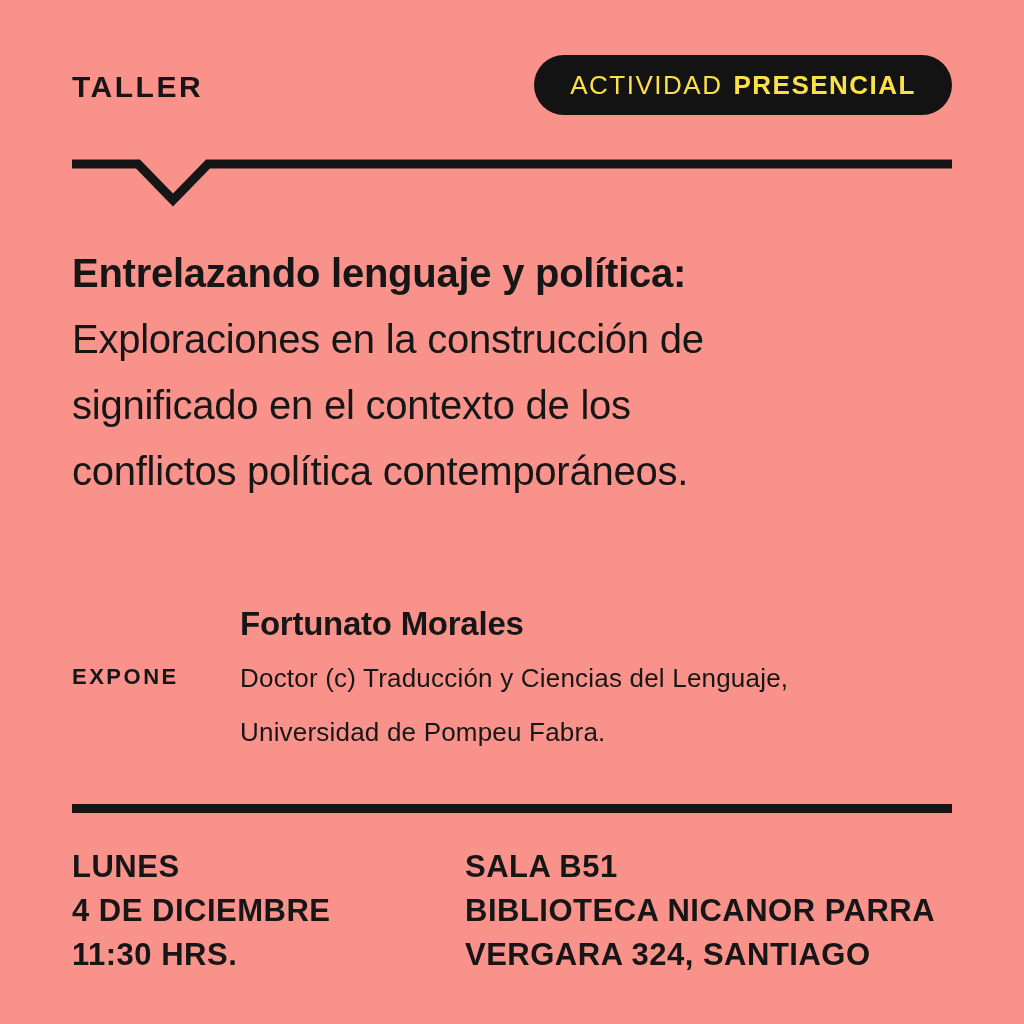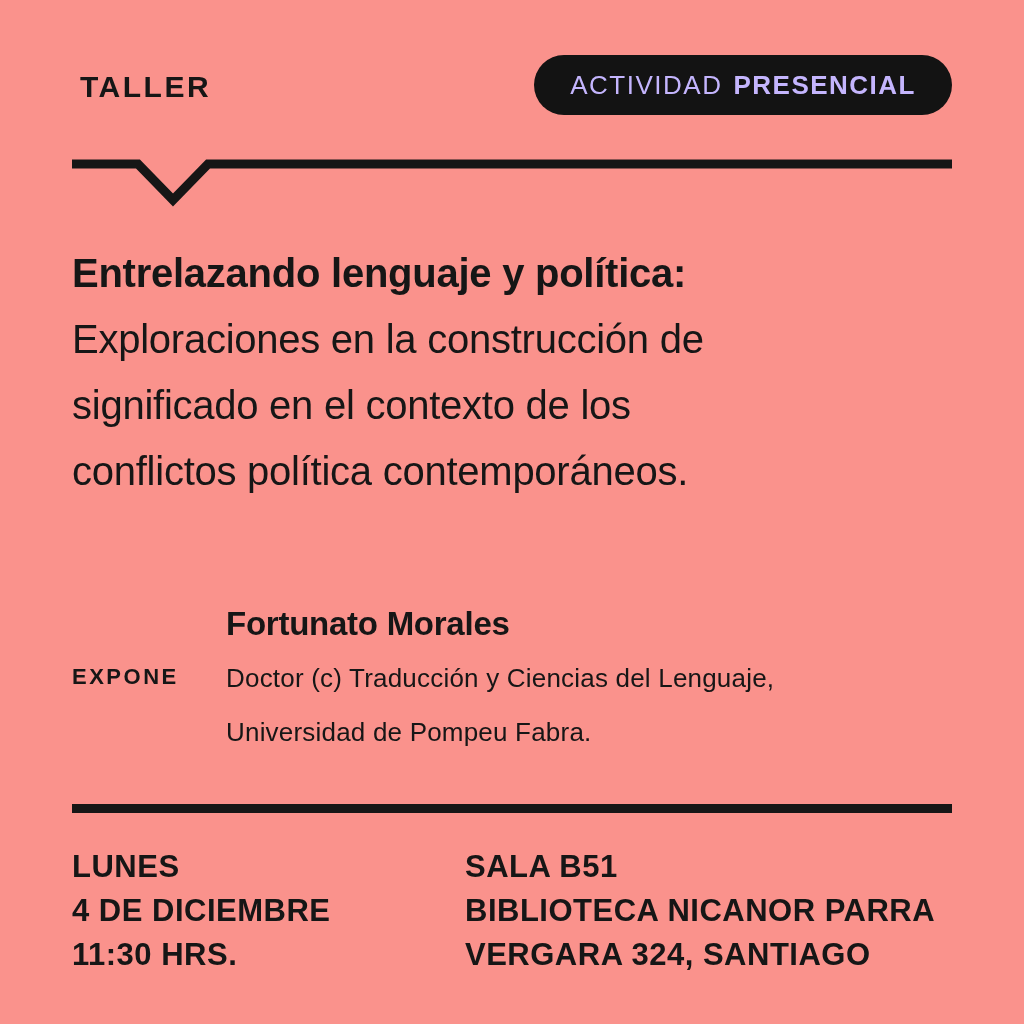--- a/index.html
+++ b/index.html
@@ -16,34 +16,33 @@
   }
 
   
   .category {
     position: absolute;
     left: 72px;
     top: 70px;
     font-size: 30px;
     font-weight: 800;
     letter-spacing: 2.5px;
-    margin-left: 8px;
   }
 
   .badge {
     position: absolute;
     right: 72px;
     top: 55px;
     height: 60px;
     background: #131313;
     border-radius: 32px;
     display: flex;
     align-items: center;
     padding: 0 36px;
-    color: #c4b5fd;
+    color: #fde047;
     font-size: 26px;
     letter-spacing: 1.5px;
     white-space: nowrap;
   }
   .badge .prefix { font-weight: 400; margin-right: 11px; }
   .badge .emphasis { font-weight: 800; }
 
   
   .notch-svg {
     position: absolute;
@@ -70,21 +69,21 @@
     position: absolute;
     left: 72px;
     top: 618px;
     font-size: 22px;
     font-weight: 800;
     letter-spacing: 2.5px;
     margin-top: 46px;
   }
   .speaker-block {
     position: absolute;
-    left: 226px;
+    left: 240px;
     top: 597px;
   }
   .speaker-name {
     font-size: 33px;
     font-weight: 800;
     line-height: 54px;
     letter-spacing: -0.25px;
   }
   .speaker-cred {
     font-size: 26px;

